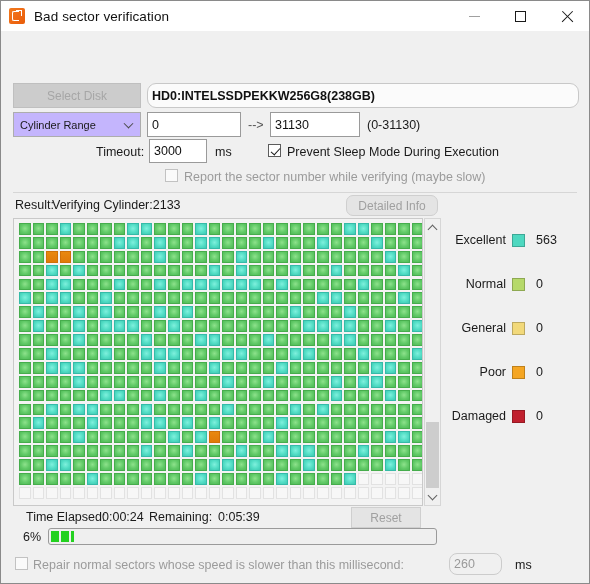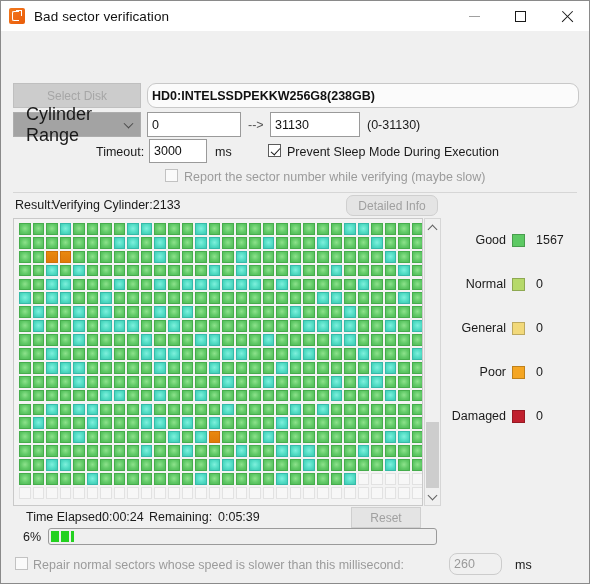--- a/index.html
+++ b/index.html
@@ -118,25 +118,25 @@
   }
   .field.readonly { border: 1px solid #c8c8c8; background:#fbfbfb; font-weight: bold; }
   .field.dis { background: #f0f0f0; border: 1px solid #cccccc; color: #9a9a9a; }
 
   .lbl { position: absolute; white-space: nowrap; font-size: 12.5px; color: #1a1a1a; }
   .lbl.dim { color: #9b9b9b; }
 
   
   #combo {
     position: absolute;
-    background: #a3a3a3;
+    background: #c4b5fd;
     border: 1px solid #adadad;
     display: flex; align-items: center;
-    padding-left: 12px;
-    font-size: 18px;
+    padding-left: 6px;
+    font-size: 11px;
   }
   #combo .arrow {
     position: absolute; right: 8px; top: 50%;
     width: 7px; height: 7px;
     border-right: 1.4px solid #4a4a4a;
     border-bottom: 1.4px solid #4a4a4a;
     transform: translateY(-70%) rotate(45deg);
   }
 
   
@@ -929,23 +929,23 @@
         <div class="tri"></div>
       </div>
       <div id="sb-thumb"></div>
       <div class="sb-arrow" id="sb-down">
         <div class="tri"></div>
       </div>
     </div>
 
     <div id="legend">
         <div class="leg-row">
-          <div class="leg-name">Good</div>
-          <div class="leg-swatch" style="background: linear-gradient(135deg, rgb(93, 201, 99) 0%, rgb(93, 201, 99) 100%);"></div>
-          <div class="leg-count">1567</div>
+          <div class="leg-name">Excellent</div>
+          <div class="leg-swatch" style="background: linear-gradient(135deg, rgb(78, 216, 192) 0%, rgb(78, 216, 192) 100%);"></div>
+          <div class="leg-count">563</div>
         </div>
         <div class="leg-row">
           <div class="leg-name">Normal</div>
           <div class="leg-swatch" style="background: linear-gradient(135deg, rgb(182, 217, 106) 0%, rgb(182, 217, 106) 100%);"></div>
           <div class="leg-count">0</div>
         </div>
         <div class="leg-row">
           <div class="leg-name">General</div>
           <div class="leg-swatch" style="background: linear-gradient(135deg, rgb(242, 217, 122) 0%, rgb(242, 217, 122) 100%);"></div>
           <div class="leg-count">0</div>

